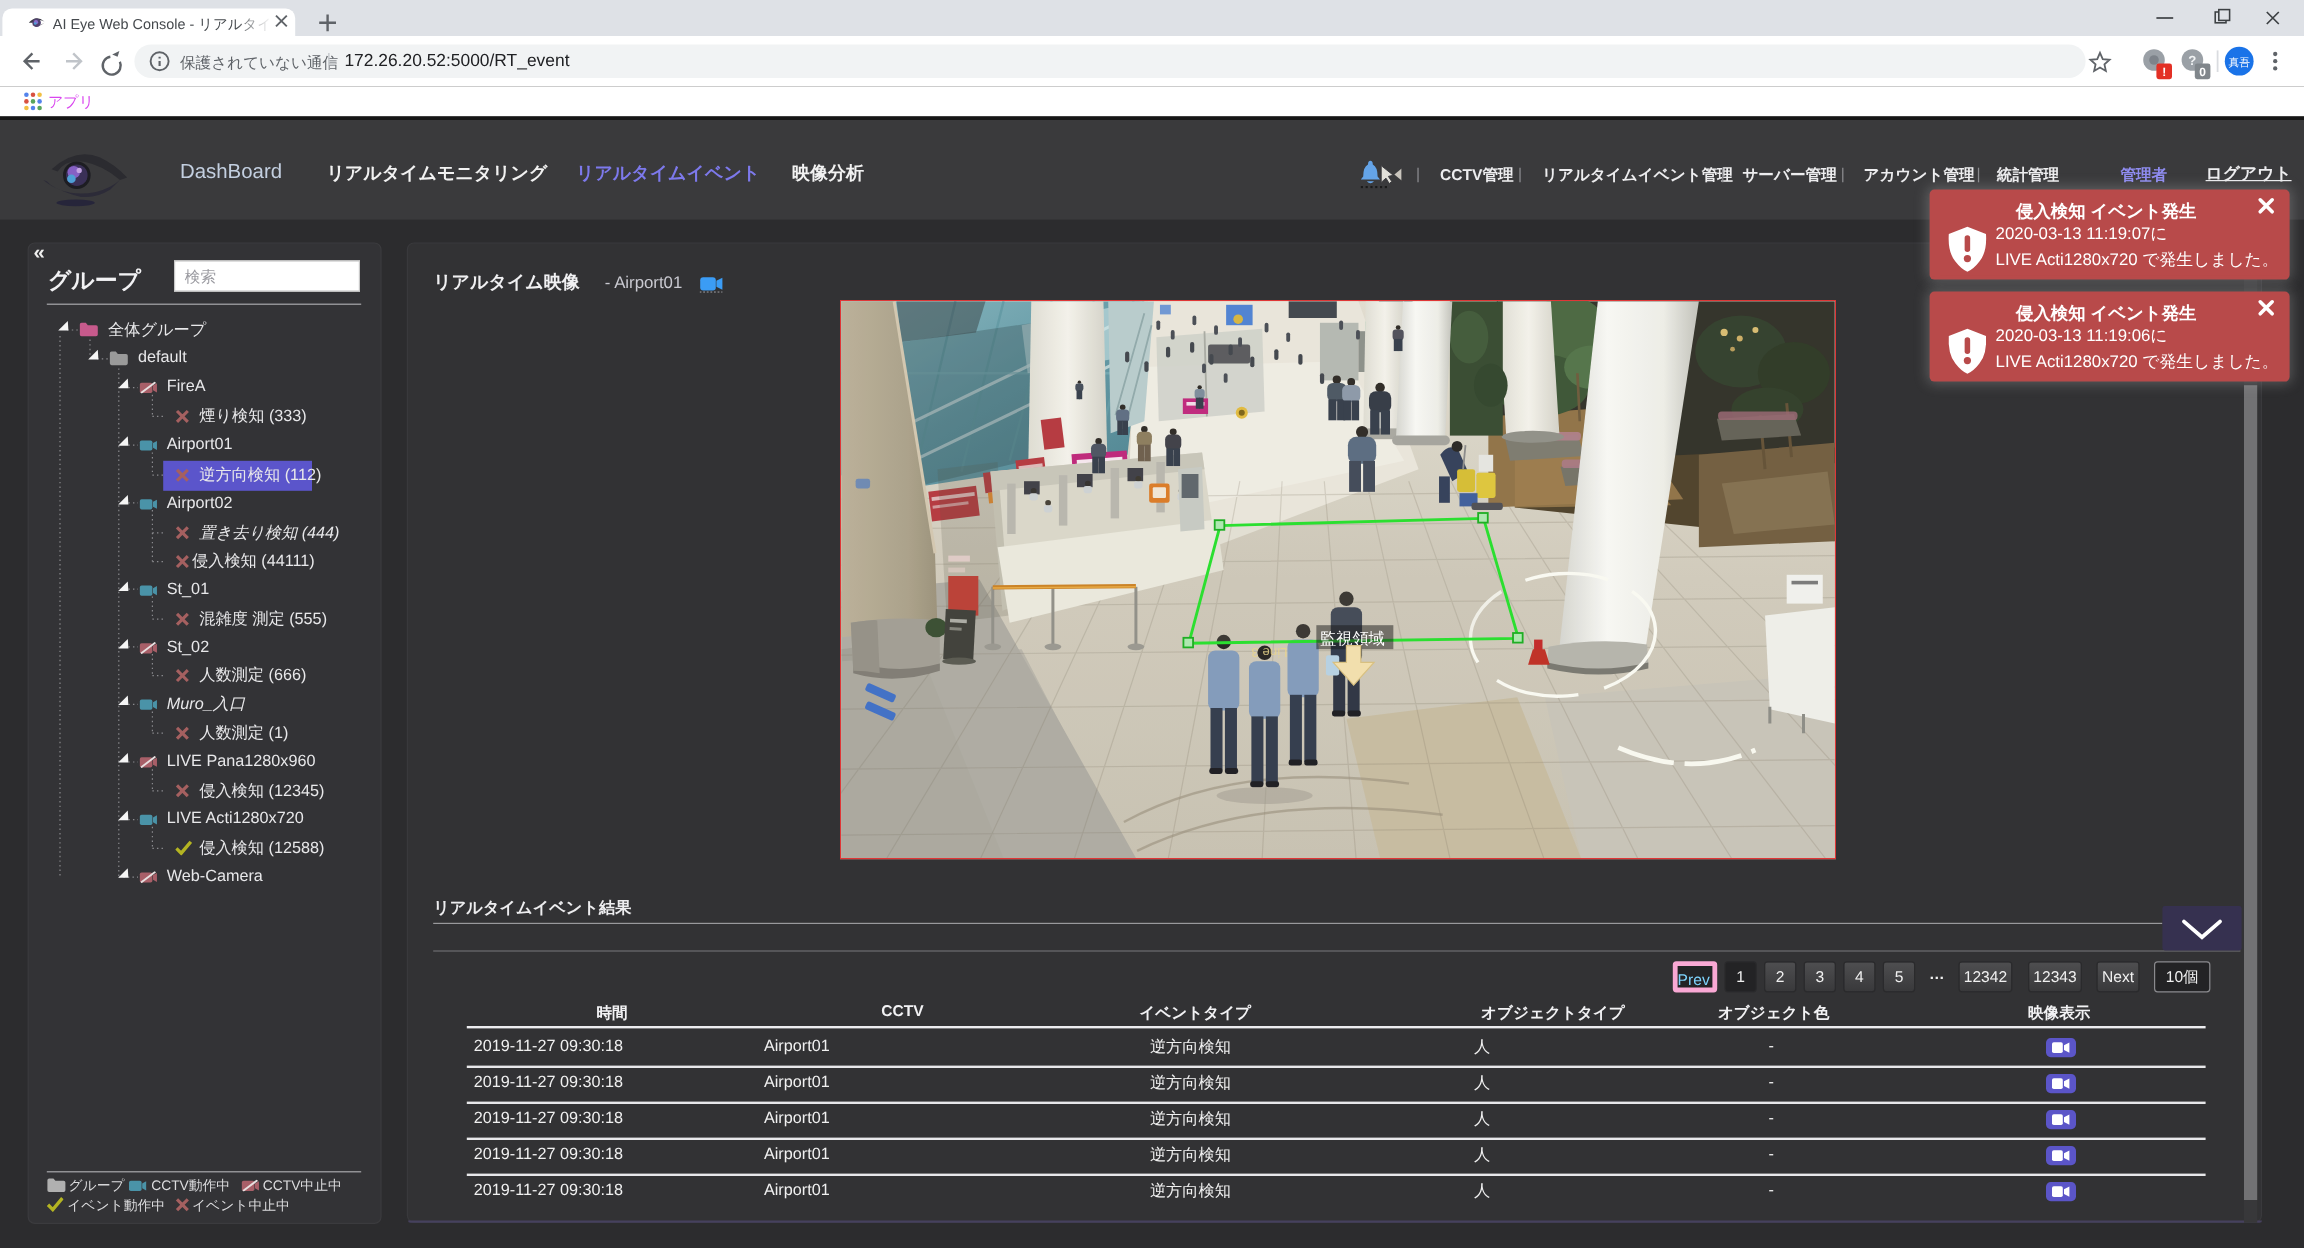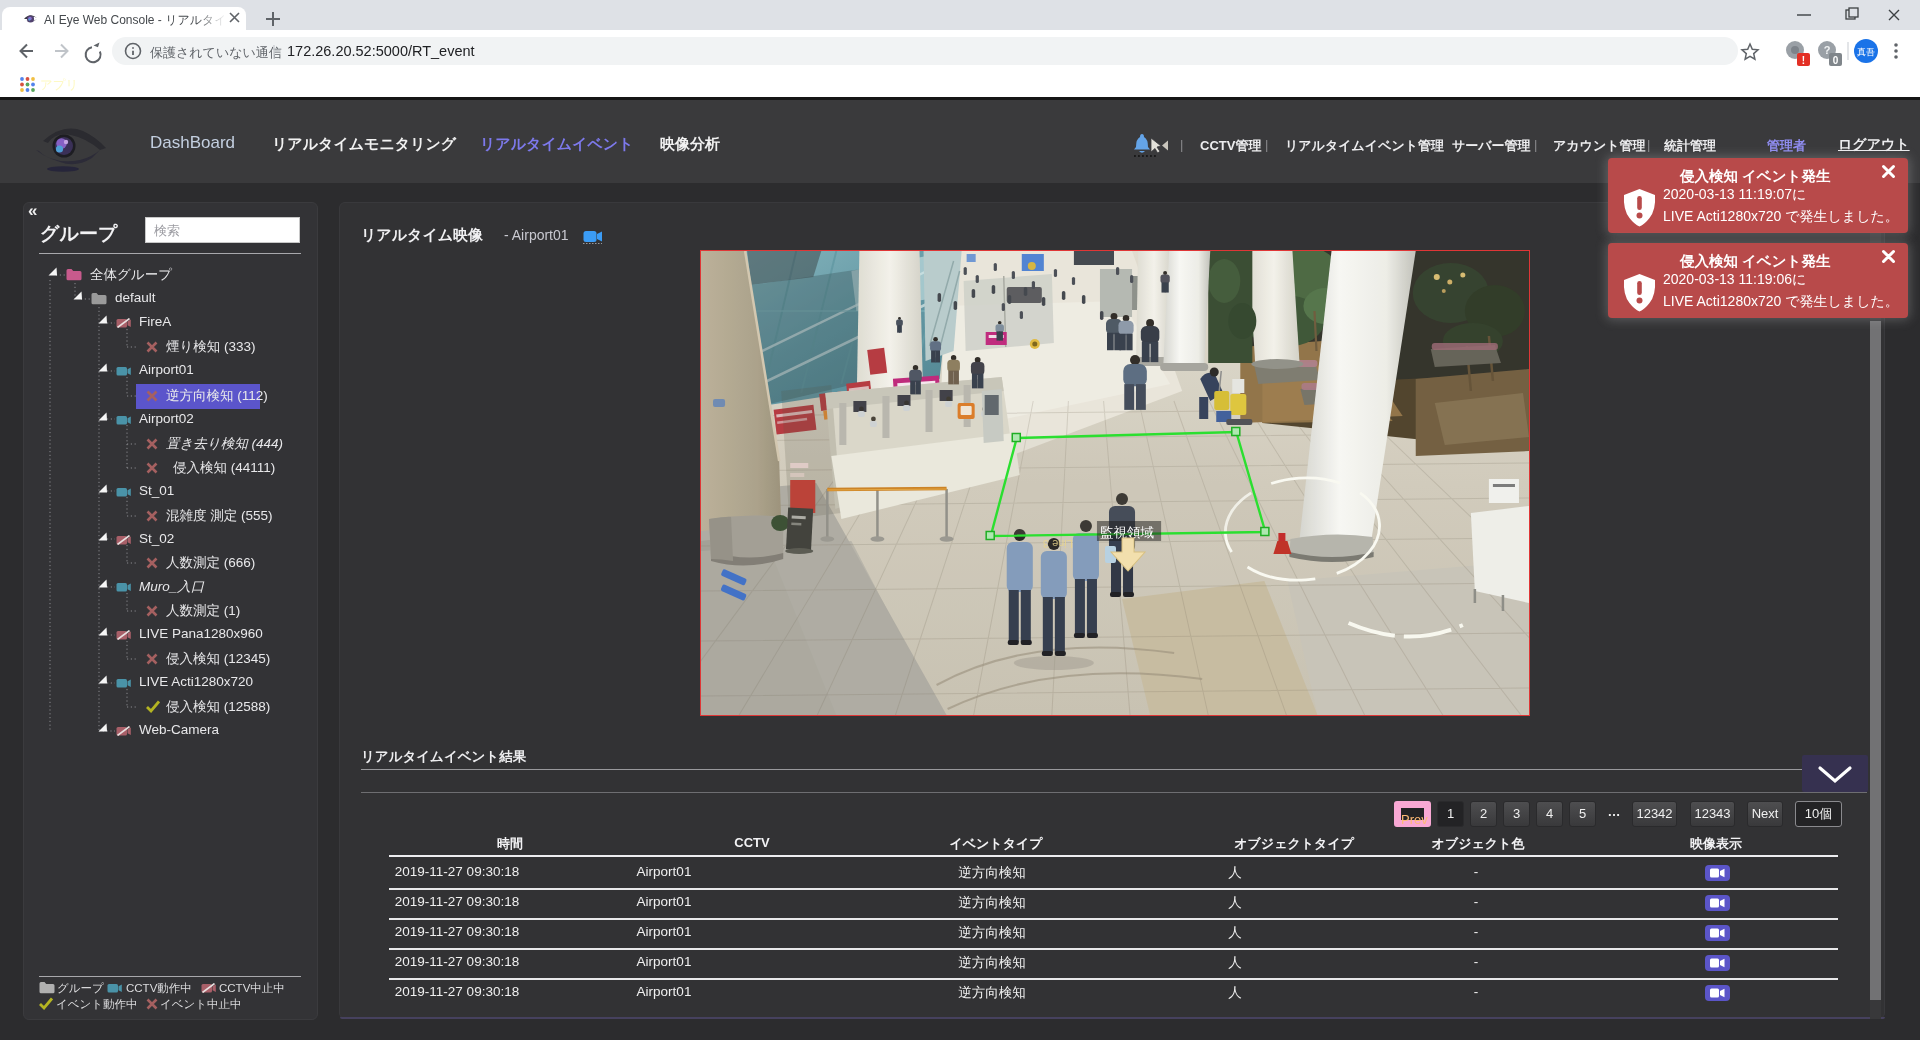--- a/index.html
+++ b/index.html
@@ -96,21 +96,21 @@
           <circle cx="13" cy="13" r="1.9" fill="#58a55d"></circle>
       </g>
     </svg>
   </div>
   <div class="abs" id="toolbar"></div>
   <div class="abs" id="omnibox"></div>
   <div class="abs" style="left:150px;top:44px;font-size:13px;color:#5f6368;">保護されていない通信</div>
   <div class="abs" style="left:272px;top:42px;font-size:15px;color:#c8cbcf;">|</div>
   <div class="abs" style="left:287px;top:43px;font-size:14.5px;color:#202124;">172.26.20.52:5000/RT_event</div>
   <div class="abs" id="bookmarks"></div>
-  <div class="abs" style="left:40px;top:77px;font-size:12.5px;color:#fef9c3;">アプリ</div>
+  <div class="abs" style="left:40px;top:77px;font-size:12.5px;color:#d946ef;">アプリ</div>
 
   <div class="abs" id="pagetop"></div>
   <div class="abs" id="appheader"></div>
   <div class="abs" id="headerlinks" style="left:0;top:100px;width:1920px;height:83px;">
     <svg class="abs" style="left:30px;top:10px;" width="150" height="70">
       <path d="M13 31 Q33 13 53 21 Q66 27 76 38 L70 40 Q56 28 41 25 Q25 22 18 33 Z" fill="#2b2b30"></path>
       <path d="M6 40 Q24 55 50 50 Q62 47 70 40 L62 48 Q46 58 30 52 Q14 47 9 41 Z" fill="#2c2b38"></path>
       <circle cx="34" cy="36" r="11.5" fill="#1d1d22"></circle>
       <circle cx="34" cy="36" r="9" fill="#3a3057"></circle>
       <circle cx="31.5" cy="33.5" r="5.2" fill="#8660c4"></circle>
@@ -210,21 +210,21 @@
           <polygon points="11.5,3.2 14.8,1.4 14.8,9 11.5,7.2" fill="#4a93a8"></polygon>
         </svg>
         <div class="abs treetxt" style="left:139px;top:411px;">Airport02</div>
         <svg class="abs" style="left:146px;top:438px;" width="12" height="12">
           <path d="M1.5 1.5 L10.5 10.5 M10.5 1.5 L1.5 10.5" stroke="#a56060" stroke-width="2.6"></path>
         </svg>
         <div class="abs treetxt" style="left:166px;top:435px;font-style:italic;">置き去り検知 (444)</div>
         <svg class="abs" style="left:146px;top:462px;" width="12" height="12">
           <path d="M1.5 1.5 L10.5 10.5 M10.5 1.5 L1.5 10.5" stroke="#a56060" stroke-width="2.6"></path>
         </svg>
-        <div class="abs treetxt" style="left:173px;top:459px;">侵入検知 (44111)</div>
+        <div class="abs treetxt" style="left:160px;top:459px;">侵入検知 (44111)</div>
         <svg class="abs" style="left:98px;top:484px;" width="10" height="10">
           <polygon points="0.5,8.5 9,8.5 8.5,0.5" fill="#f5f5f5"></polygon>
         </svg>
         <svg class="abs" style="left:116px;top:487px;" width="16" height="10">
           <rect x="0.5" y="1" width="10.5" height="8.5" rx="1.5" fill="#4a93a8"></rect>
           <polygon points="11.5,3.2 14.8,1.4 14.8,9 11.5,7.2" fill="#4a93a8"></polygon>
         </svg>
         <div class="abs treetxt" style="left:139px;top:483px;">St_01</div>
         <svg class="abs" style="left:146px;top:510px;" width="12" height="12">
           <path d="M1.5 1.5 L10.5 10.5 M10.5 1.5 L1.5 10.5" stroke="#a56060" stroke-width="2.6"></path>
@@ -625,21 +625,21 @@
 
   <div class="abs" style="left:361px;top:748px;font-size:13.5px;font-weight:bold;color:#ededef;">リアルタイムイベント結果</div>
   <div class="abs" style="left:361px;top:769px;width:1441px;height:1px;background:#99999c;"></div>
   <div class="abs" style="left:361px;top:792px;width:1506px;height:1px;background:#6e6e71;"></div>
   <div class="abs" id="chevbtn" style="left:1802px;top:755px;width:66px;height:37px;background:#363150;border-radius:2px;">
     <svg width="66" height="37">
         <path d="M18 13 L33 26 L48 13" stroke="#fff" stroke-width="3.2" fill="none" stroke-linecap="round"></path>
       </svg>
   </div>
   <div class="abs" id="pagination">
-      <div class="abs" style="left:1394px;top:801px;width:37px;height:26px;border:7px solid #f9a8d4;border-radius:3px;box-sizing:border-box;color:#fdba74;font-size:13px;text-align:left;line-height:24px;background:#232325;">Prev</div>
+      <div class="abs" style="left:1394px;top:801px;width:37px;height:26px;border:4px solid #f9a8d4;border-radius:3px;box-sizing:border-box;color:#7dd3fc;font-size:13px;text-align:left;line-height:24px;background:#232325;">Prev</div>
       <div class="abs" style="left:1437px;top:801px;width:27px;height:26px;border:1px solid #2a2a2c;border-radius:3px;box-sizing:border-box;color:#f0f0f0;font-size:13px;text-align:center;line-height:24px;background:#232325;">1</div>
       <div class="abs" style="left:1470px;top:801px;width:27px;height:26px;border:1px solid #2a2a2c;border-radius:3px;box-sizing:border-box;color:#f0f0f0;font-size:13px;text-align:center;line-height:24px;background:linear-gradient(#4e4e50,#39393b);">2</div>
       <div class="abs" style="left:1503px;top:801px;width:27px;height:26px;border:1px solid #2a2a2c;border-radius:3px;box-sizing:border-box;color:#f0f0f0;font-size:13px;text-align:center;line-height:24px;background:linear-gradient(#4e4e50,#39393b);">3</div>
       <div class="abs" style="left:1536px;top:801px;width:27px;height:26px;border:1px solid #2a2a2c;border-radius:3px;box-sizing:border-box;color:#f0f0f0;font-size:13px;text-align:center;line-height:24px;background:linear-gradient(#4e4e50,#39393b);">4</div>
       <div class="abs" style="left:1569px;top:801px;width:27px;height:26px;border:1px solid #2a2a2c;border-radius:3px;box-sizing:border-box;color:#f0f0f0;font-size:13px;text-align:center;line-height:24px;background:linear-gradient(#4e4e50,#39393b);">5</div>
       <div class="abs" style="left:1604px;top:801px;width:20px;height:26px;color:#f0f0f0;font-size:13px;font-weight:bold;text-align:center;line-height:22px;">…</div>
       <div class="abs" style="left:1632px;top:801px;width:45px;height:26px;border:1px solid #2a2a2c;border-radius:3px;box-sizing:border-box;color:#f0f0f0;font-size:13px;text-align:center;line-height:24px;background:linear-gradient(#4e4e50,#39393b);">12342</div>
       <div class="abs" style="left:1690px;top:801px;width:45px;height:26px;border:1px solid #2a2a2c;border-radius:3px;box-sizing:border-box;color:#f0f0f0;font-size:13px;text-align:center;line-height:24px;background:linear-gradient(#4e4e50,#39393b);">12343</div>
       <div class="abs" style="left:1747px;top:801px;width:36px;height:26px;border:1px solid #2a2a2c;border-radius:3px;box-sizing:border-box;color:#f0f0f0;font-size:13px;text-align:center;line-height:24px;background:linear-gradient(#4e4e50,#39393b);">Next</div>
       <div class="abs" style="left:1795px;top:801px;width:47px;height:26px;border:1px solid #8a8a8e;border-radius:3px;box-sizing:border-box;color:#f0f0f0;font-size:13px;text-align:center;line-height:24px;background:#232325;">10個</div>

